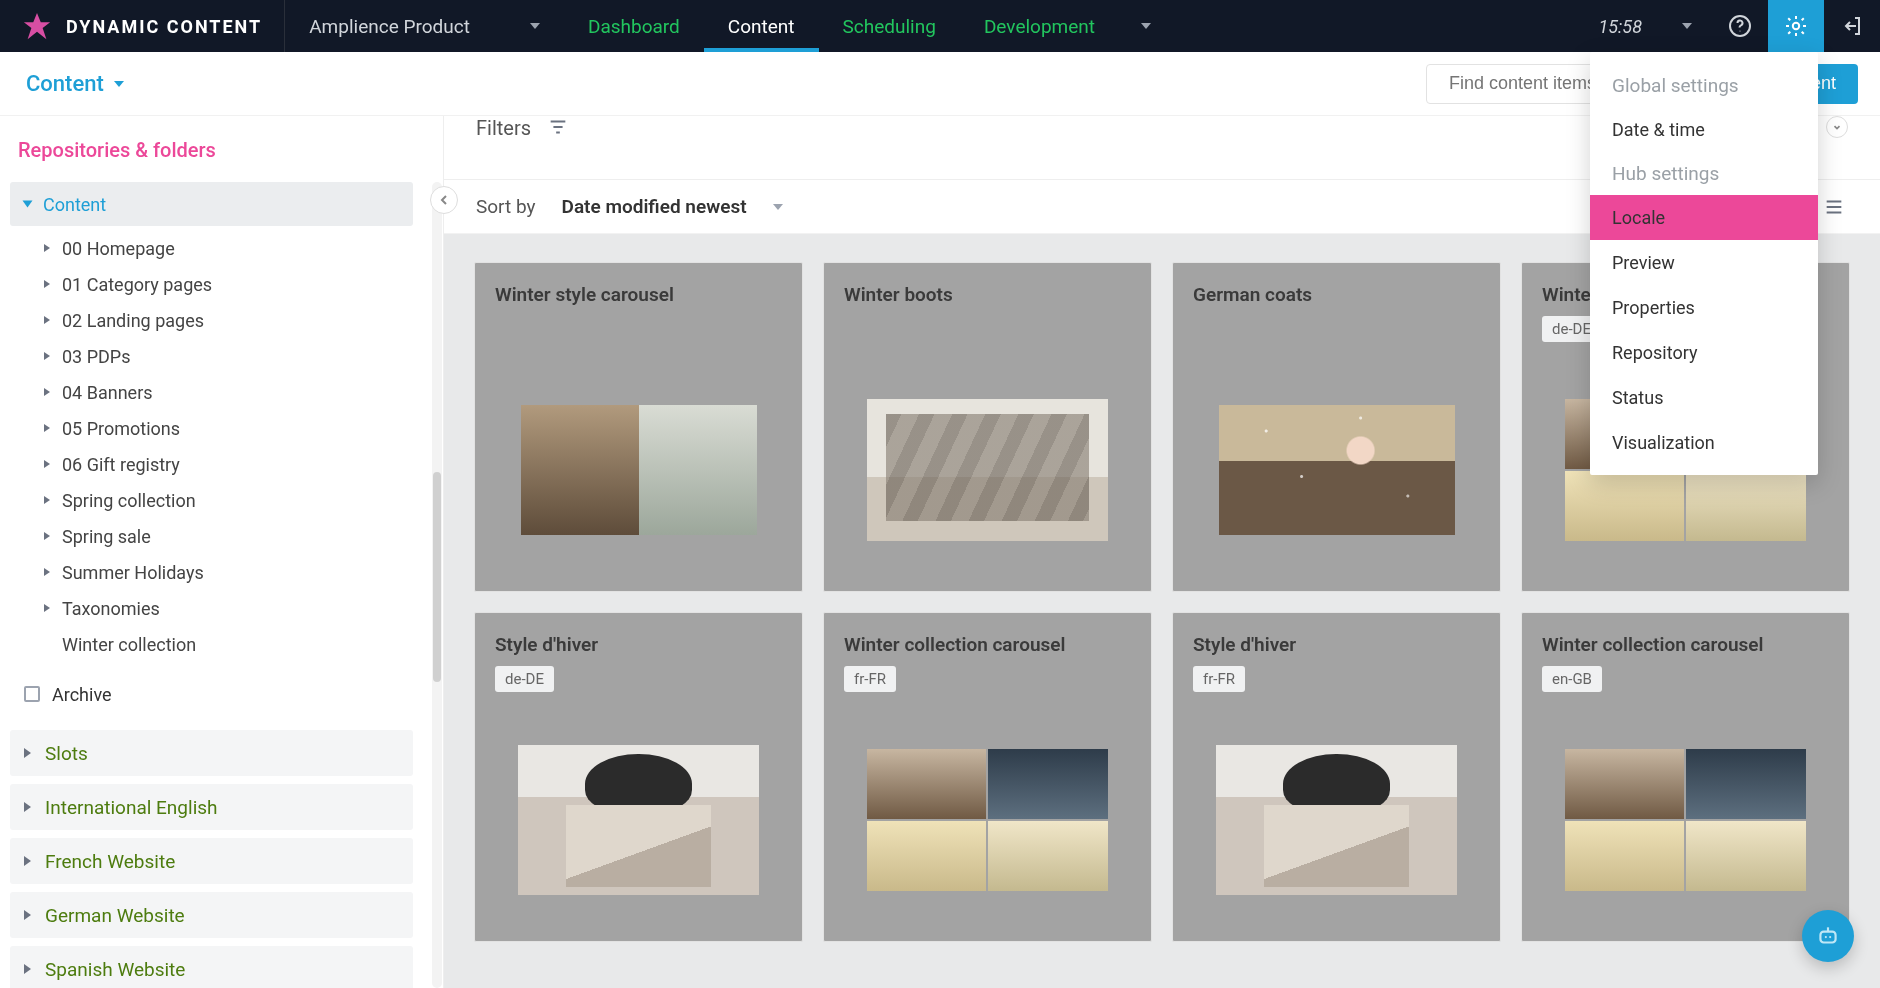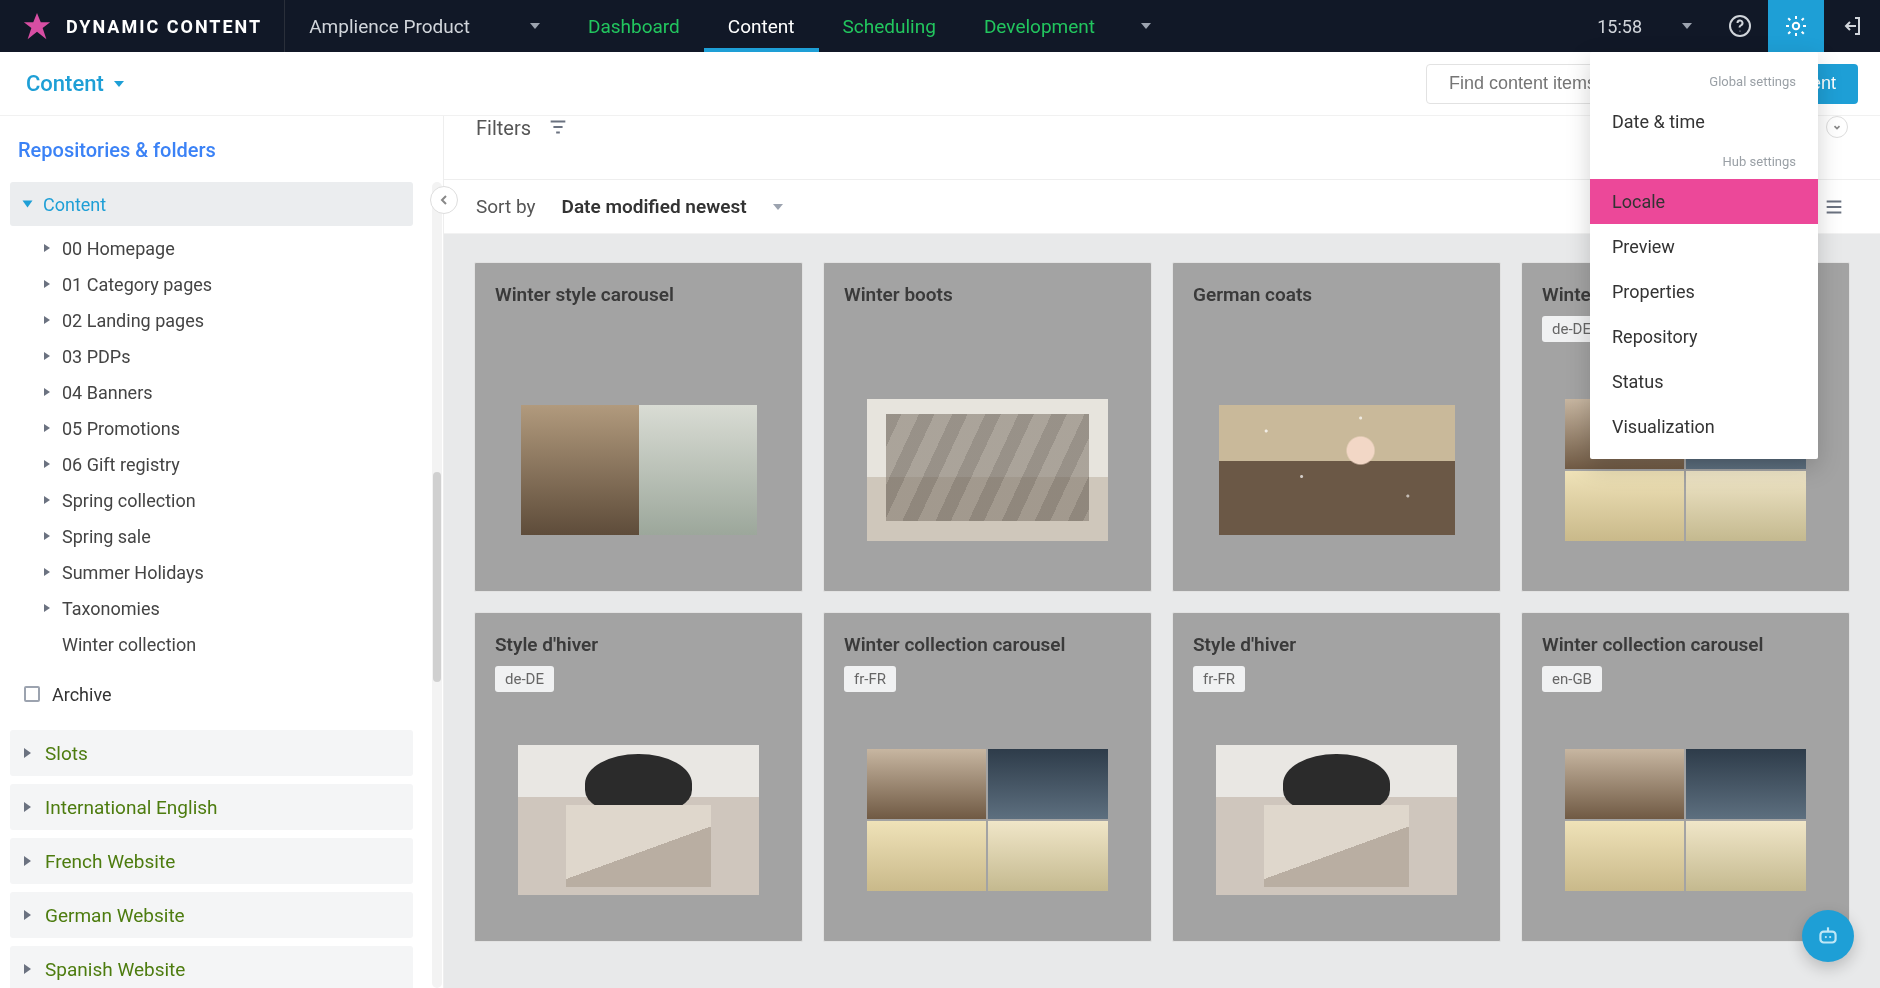--- a/index.html
+++ b/index.html
@@ -13,39 +13,39 @@
   .brand-logo svg { width:100%; height:100%; }
   .brand-name { font-weight:700; letter-spacing:2px; font-size:18px; color:#fff; }
   .hub-switch { display:flex; align-items:center; gap:60px; padding:0 24px; color:#d1d5db; font-size:19px; border-right:0; }
   .caret-down { width:0;height:0;border-left:5px solid transparent;border-right:5px solid transparent;border-top:6px solid #9ca3af; display:inline-block; }
   .nav-tabs { display:flex; height:100%; }
   .nav-tab { display:flex; align-items:center; padding:0 24px; font-size:19px; color:#22c55e; cursor:pointer; position:relative; }
   .nav-tab.active { color:#fff; }
   .nav-tab.active::after { content:""; position:absolute; left:0; right:0; bottom:0; height:4px; background:#1e9fd6; }
   .topbar-spacer { flex:1; }
   .topbar-right { display:flex; align-items:center; height:100%; }
-  .time-box { display:flex; align-items:center; gap:40px; padding:0 20px; color:#d1d5db; font-size:18px; }
+  .time-box { display:flex; align-items:center; gap:40px; padding:0 20px; color:#d1d5db; font-size:18px;font-style:italic; }
   .top-icon-btn { width:56px; height:52px; display:flex; align-items:center; justify-content:center; color:#d1d5db; cursor:pointer; }
   .top-icon-btn.active { background:#1e9fd6; color:#fff; }
   .top-icon-btn svg { width:24px; height:24px; stroke:currentColor; fill:none; stroke-width:2; }
 
   
   .subheader { height:64px; display:flex; align-items:center; border-bottom:1px solid #f1f1f1; padding:0 22px 0 26px; gap:20px; }
   .content-dd { display:flex; align-items:center; gap:10px; color:#1e9fd6; font-size:22px; font-weight:500; cursor:pointer; }
   .content-dd .caret-down { border-top-color:#1e9fd6; }
   .sub-spacer { flex:1; }
   .search-box { display:flex; align-items:center; width:250px; height:40px; border:1px solid #e2e2e2; border-radius:4px; padding:0 12px; gap:10px; color:#666; background:#fff; }
   .search-box input { border:none; outline:none; flex:1; font-size:18px; color:#444; }
   .search-box svg { width:20px; height:20px; stroke:#6b7280; fill:none; stroke-width:2; }
   .create-btn { height:40px; padding:0 22px; background:#1e9fd6; color:#fff; border:none; border-radius:4px; font-size:18px; cursor:pointer; }
 
   
   .main { flex:1; display:flex; min-height:0; }
   .sidepanel { width:444px; border-right:1px solid #eee; display:flex; flex-direction:column; background:#fff; overflow:hidden; }
-  .sidepanel-title { font-size:20px; font-weight:500; color:#3b82f6; padding:22px 18px 20px; }
+  .sidepanel-title { font-size:20px; font-weight:500; color:#ec4899; padding:22px 18px 20px; }
   .sidepanel-scroll { flex:1; overflow-y:auto; padding:0 10px 20px 10px; position:relative; }
 
   .exp-row { display:flex; align-items:center; gap:12px; height:44px; padding:0 14px; border-radius:3px; cursor:pointer; font-size:18px; color:#333; }
   .exp-row .sq { width:16px;height:16px;border:2px solid #9ca3af;border-radius:2px; }
   .exp-row .chev { width:0;height:0;border-top:5px solid transparent;border-bottom:5px solid transparent;border-left:7px solid #6b7280; }
   .exp-row .chev.open { transform:rotate(90deg); border-left-color:#1e9fd6; }
   .exp-row.active { background:#ebedef; }
   .exp-row.active .label { color:#1e9fd6; }
   .tree { margin:4px 0 10px 0;text-align:right; }
   .tree-row { display:flex; align-items:center; gap:12px; height:36px; padding-left:34px; font-size:18px; color:#444; cursor:pointer; border-radius:3px; }
@@ -111,21 +111,21 @@
   .thumb-grid4 .c{background:linear-gradient(180deg,#efe2b8,#c9b98a);}
   .thumb-grid4 .d{background:linear-gradient(180deg,#f0e6c8,#c4b98f);}
   .thumb-woman-hat { width:82%; height:90%; background:
       linear-gradient(180deg,#e9e7e3 0 35%, #cfc6bd 35% 100%);
       position:relative; }
   .thumb-woman-hat::before{content:"";position:absolute;left:28%;top:6%;width:44%;height:40%;background:#2b2b2b;border-radius:50% 50% 40% 40%;}
   .thumb-woman-hat::after{content:"";position:absolute;left:20%;top:40%;width:60%;height:55%;background:linear-gradient(160deg,#dfd7cc 0 55%,#b9aea2 55% 100%);}
 
   
   .settings-menu { position:absolute; top:52px; right:62px; width:228px; background:#fff; box-shadow:0 8px 24px rgba(0,0,0,.18); border-radius:2px; z-index:100; padding:12px 0 10px; }
-  .settings-menu .hdr { font-size:13px; color:#9aa0a6; padding:10px 22px 10px;text-align:right; }
+  .settings-menu .hdr { font-size:19px; color:#9aa0a6; padding:10px 22px 10px; }
   .settings-menu .item { font-size:18px; color:#333; padding:12px 22px; cursor:pointer; }
   .settings-menu .item.sel { background:#ec4899; }
 
   
   .chat-fab { position:absolute; right:26px; bottom:26px; width:52px; height:52px; border-radius:50%; background:#1e9fd6; display:flex; align-items:center; justify-content:center; box-shadow:0 6px 16px rgba(0,0,0,.2); cursor:pointer; z-index:60; }
   .chat-fab svg { width:26px; height:26px; stroke:#bfe7f6; fill:none; stroke-width:2; }
 </style>
 </head>
 <body>
 

